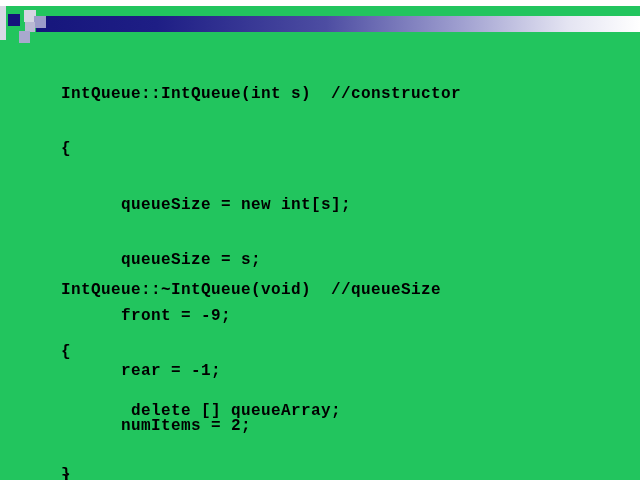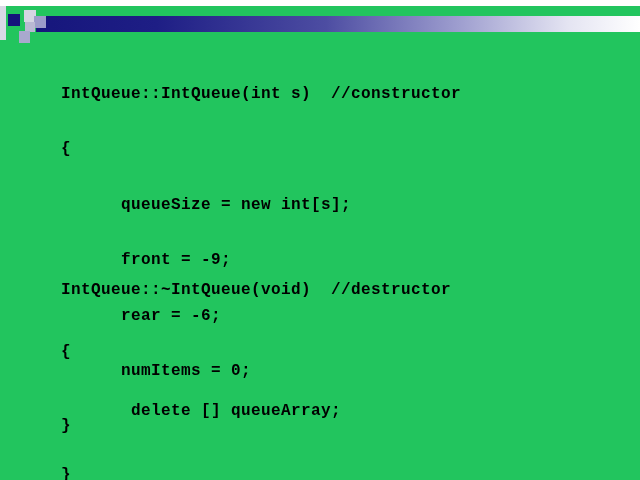--- a/index.html
+++ b/index.html
@@ -71,26 +71,27 @@
     <div class="sq sq-light"></div>
     <div class="sq sq-mid"></div>
     <div class="sq sq-gray"></div>
     <div class="sq sq-lavender"></div>
   </div>
 
   <div class="code-block constructor-block">
     <div class="code-line">IntQueue::IntQueue(int s)  //constructor</div>
     <div class="code-line">{</div>
     <div class="code-line">      queueSize = new int[s];</div>
+    <div class="code-line">      queueSize = s;</div>
     <div class="code-line">      front = -9;</div>
-    <div class="code-line">      rear = -6;</div>
-    <div class="code-line">      numItems = 0;</div>
+    <div class="code-line">      rear = -1;</div>
+    <div class="code-line">      numItems = 2;</div>
     <div class="code-line">}</div>
   </div>
 
   <div class="code-block destructor-block">
-    <div class="code-line">IntQueue::~IntQueue(void)  //destructor</div>
+    <div class="code-line">IntQueue::~IntQueue(void)  //queueSize</div>
     <div class="code-line">{</div>
     <div class="code-line">       delete [] queueArray;</div>
     <div class="code-line">}</div>
   </div>
 
 </div>
 
 </body></html>

